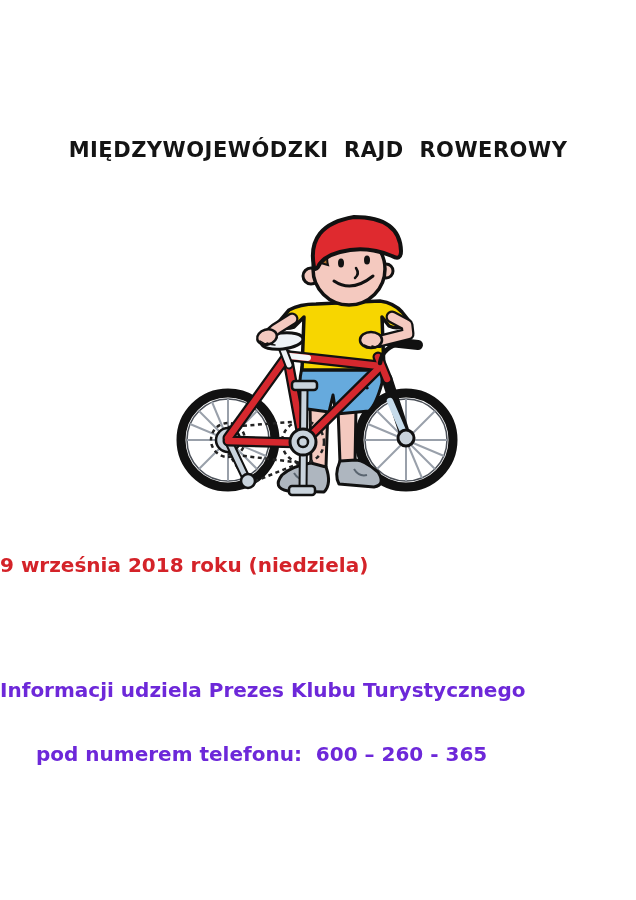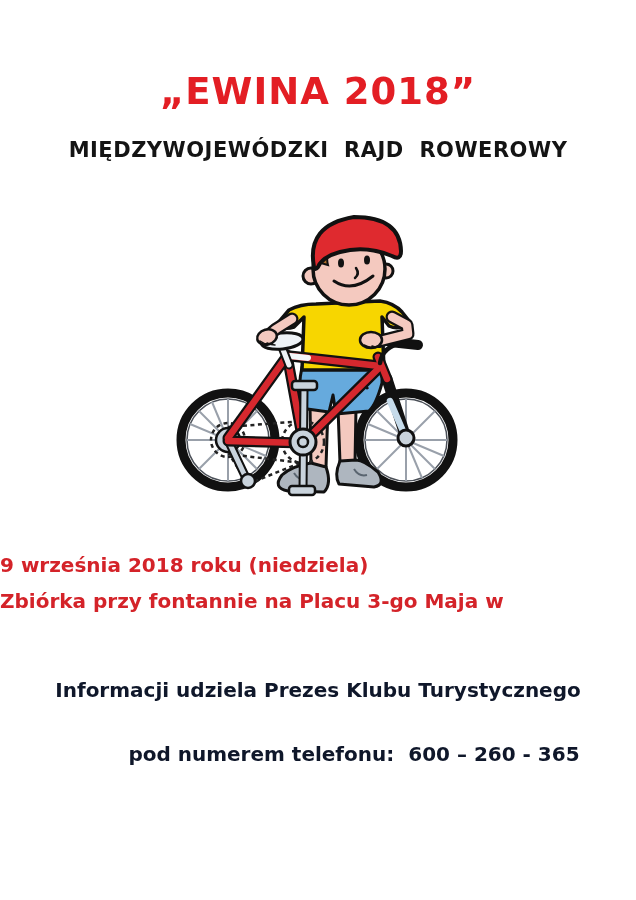--- a/index.html
+++ b/index.html
@@ -44,24 +44,24 @@
     font-weight: bold;
     color: #d42329;
     white-space: pre;
   }
   .date-line { top: 553px; }
   .meet-line-1 { top: 589px; }
   .meet-line-2 { top: 613px; }
   .black-line {
     position: absolute;
     left: 0; width: 636px;
-    text-align: center;
+    text-align: left;
     font-size: 20px;
     font-weight: bold;
-    color: #0f172a;
+    color: #6d28d9;
     white-space: pre;
   }
   .contact-1 { top: 678px; }
   .contact-2 { top: 710px; }
   .contact-3 { top: 742px; margin-left: 36px; }
 
   
   .tire { fill: #ffffff; stroke: #111111; stroke-width: 9; }
   .rim  { fill: none; stroke: #4a4f57; stroke-width: 1.5; }
   .spoke { stroke: #99a0aa; stroke-width: 2; }
@@ -69,21 +69,20 @@
   .skin-fill { fill: #f4c9bf; }
   .gray-part { fill: #c9d3dc; stroke: #111111; }
   .shoe { fill: #aeb6bf; stroke: #111111; stroke-width: 3; stroke-linejoin: round; }
   .dash { fill: none; stroke: #222222; stroke-width: 2.5; stroke-dasharray: 4 3.5; }
 </style>
 </head>
 <body>
 
 <div class="poster">
 
-  <div class="title">„EWINA 2018”</div>
 
   <div class="subtitle">MIĘDZYWOJEWÓDZKI  RAJD  ROWEROWY</div>
 
   <div class="illustration-wrap">
     <svg width="300" height="310" viewBox="0 0 300 310">
 
       <g>
         <circle class="tire" cx="60" cy="235" r="47"></circle>
         <circle class="rim" cx="60" cy="235" r="41"></circle>
         <g class="spoke">
@@ -191,18 +190,17 @@
         <polyline points="224,112 239,120 240,129 212,136" fill="none" stroke="#f4c9bf" stroke-width="8.5" stroke-linecap="round" stroke-linejoin="round"></polyline>
         <ellipse class="skin-fill outline-black" stroke-width="2.5" cx="99" cy="132" rx="10" ry="7.5" transform="rotate(-15 99 132)"></ellipse>
         <ellipse class="skin-fill outline-black" stroke-width="2.5" cx="203" cy="135" rx="11" ry="8"></ellipse>
         <path d="M 92,136 q 4,3 8,3 M 99,138 q 4,2 8,2" fill="none" stroke="#111" stroke-width="1.5" stroke-linecap="round"></path>
         <path d="M 196,140 q 5,3 9,2 M 204,141 q 5,2 9,1" fill="none" stroke="#111" stroke-width="1.5" stroke-linecap="round"></path>
       </g>
     </svg>
   </div>
 
   <div class="red-line date-line">9 września 2018 roku (niedziela)</div>
-  <div class="red-line meet-line-1">Zbiórka przy fontannie na Placu 3-go Maja w</div>
 
   <div class="black-line contact-1">Informacji udziela Prezes Klubu Turystycznego</div>
   <div class="black-line contact-3">pod numerem telefonu:  600 – 260 - 365</div>
 
 </div>
 
 </body></html>

